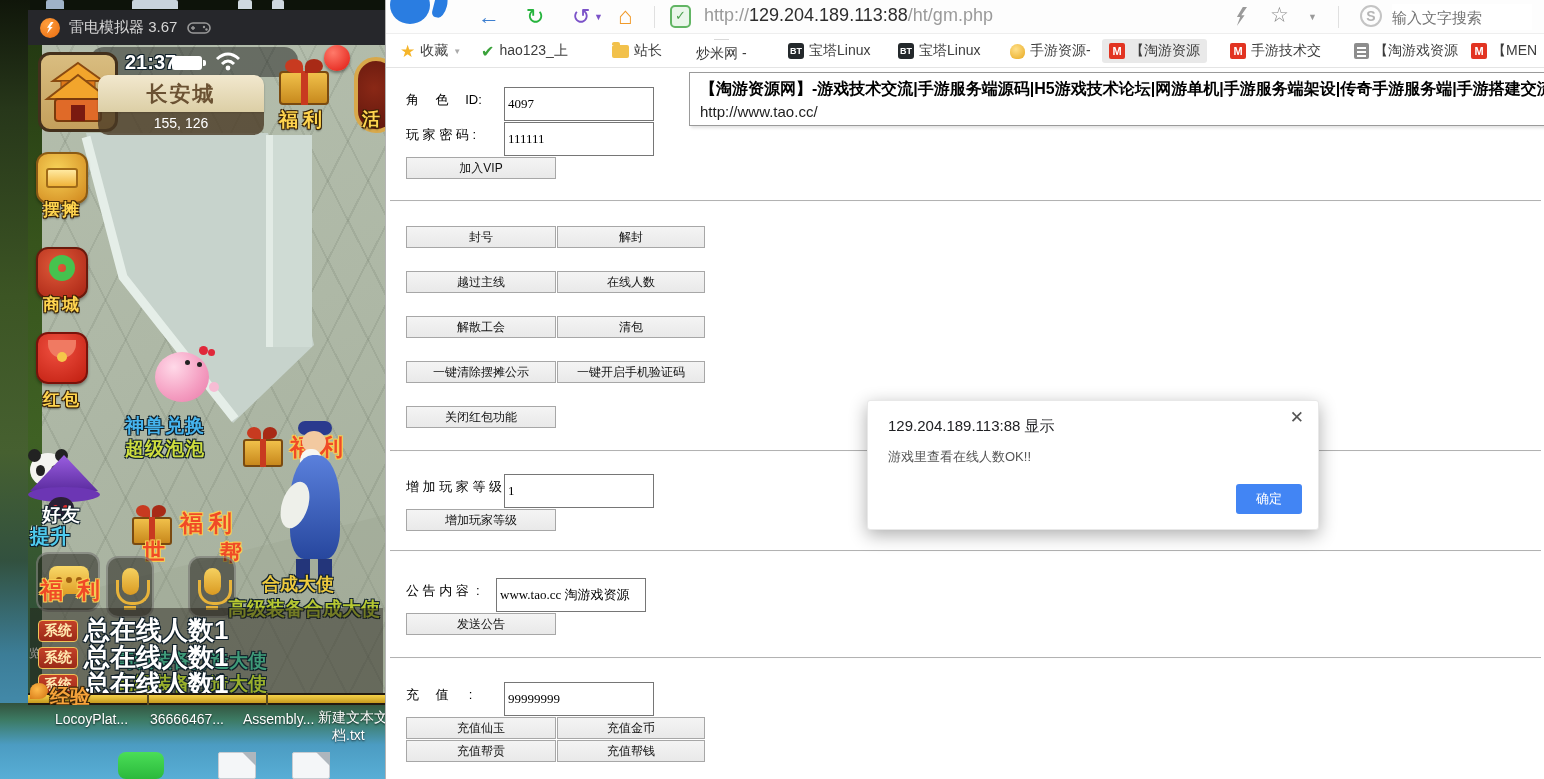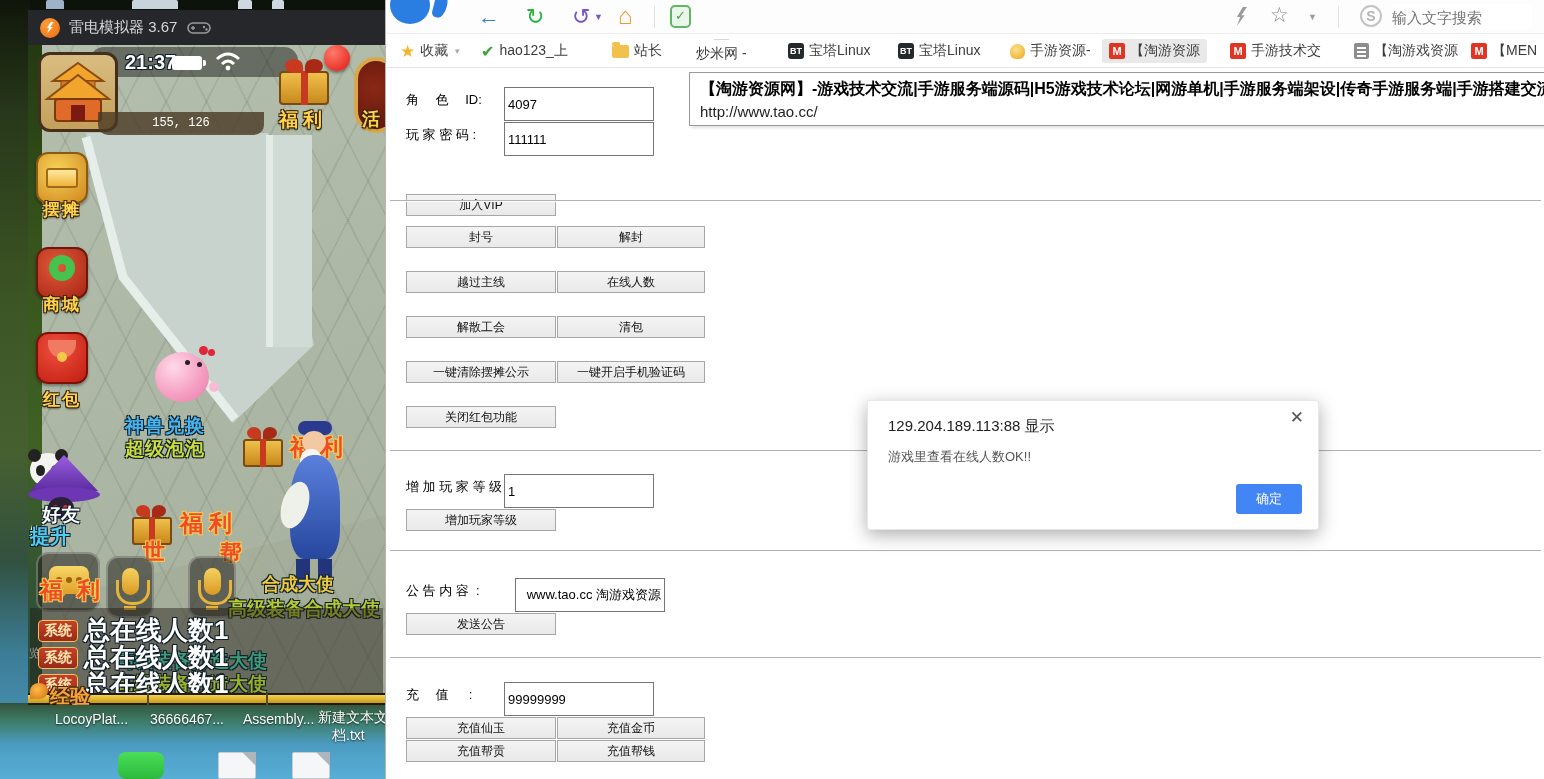--- a/index.html
+++ b/index.html
@@ -63,21 +63,21 @@
   .bm-m { width:16px; height:16px; background:#e23422; border-radius:2px; color:#fff; font-size:11px; font-weight:bold; text-align:center; line-height:16px; }
   .bm-bt { width:16px; height:16px; background:#24292c; border-radius:3px; color:#fff; font-size:9px; font-weight:bold; text-align:center; line-height:16px; }
   .bm-folder { width:17px; height:13px; background:#f2c14b; border-radius:2px; position:relative; }
   .bm-folder::before { content:""; position:absolute; left:0; top:-3px; width:8px; height:3px; background:#f2c14b; border-radius:2px 2px 0 0; }
   .bm-doc { width:15px; height:16px; background:#8d8d8d; border-radius:2px; position:relative; }
   .bm-doc::after { content:""; position:absolute; left:3px; top:4px; width:9px; height:2px; background:#fff; box-shadow:0 4px 0 #fff,0 8px 0 #fff; }
   .bm-cup { width:15px; height:15px; background:radial-gradient(circle at 40% 35%,#ffe08a,#e8a91f); border-radius:50% 50% 40% 40%; }
 
   
   .lbl { font-size:13px; color:#000; white-space:pre; }
-  .inp { width:150px; height:34px; border:1px solid #767676; font-size:13px; padding:6px 3px; background:#fff; font-family:Liberation Sans, sans-serif; }
+  .inp { width:150px; height:34px; border:1px solid #767676; font-size:13px; padding:6px 3px; background:#fff; font-family:Liberation Serif, serif; }
   .btn { height:22px; background:linear-gradient(180deg,#f4f4f4,#e9e9e9); border:1px solid #a7a7a7; font-size:12px;
     color:#111; text-align:center; line-height:20px; cursor:default; font-family:inherit; }
   .hr { height:2px; border-top:1px solid #b2b2b2; border-bottom:1px solid #fdfdfd; background:#e8e8e8; }
 
   
   #tooltip { position:absolute; left:303px; top:72px; width:856px; height:54px; background:#fff; border:1px solid #9a9a9a;
     box-shadow:2px 2px 3px rgba(0,0,0,.12); padding:6px 10px; }
   #tooltip .t1 { font-size:16px; font-weight:bold; color:#000; white-space:nowrap; }
   #tooltip .t2 { font-size:15px; color:#222; margin-top:3px; }
 
@@ -151,22 +151,25 @@
     <div class="abs" style="left:10px;top:7px;width:80px;height:80px;border-radius:12px;border:3px solid #43301c;background:linear-gradient(180deg,#d9bd80,#c4a05c);">
       <svg width="74" height="74" viewBox="0 0 74 74">
         <polygon points="37,8 62,26 12,26" fill="#f2a52c" stroke="#8a4a10" stroke-width="2"></polygon>
         <rect x="20" y="26" width="34" height="10" fill="#e07818" stroke="#8a4a10"></rect>
         <polygon points="37,20 68,44 6,44" fill="#f2a52c" stroke="#8a4a10" stroke-width="2"></polygon>
         <rect x="14" y="44" width="46" height="22" rx="3" fill="#e06a28" stroke="#7a3a0c" stroke-width="2"></rect>
         <rect x="30" y="50" width="14" height="16" fill="#7a1a10"></rect>
       </svg>
     </div>
 
+    <div class="abs" style="left:70px;top:30px;width:166px;height:37px;border-radius:10px 10px 0 0;background:linear-gradient(180deg,#f2e8ce,#dccfa6);box-shadow:0 1px 2px rgba(0,0,0,.3);text-align:center;">
+      <span style="font-size:21px;font-weight:bold;color:#6b5233;line-height:37px;letter-spacing:2px;">长安城</span>
+    </div>
     <div class="abs" style="left:70px;top:67px;width:166px;height:23px;border-radius:0 0 10px 10px;background:rgba(74,58,36,.8);text-align:center;">
-      <span style="font-size:12px;color:#fff;line-height:23px;font-family:Liberation Mono, monospace;">155, 126</span>
+      <span style="font-size:14px;color:#fff;line-height:23px;">155, 126</span>
     </div>
 
     <div class="abs" style="left:247px;top:10px;width:58px;height:52px;">
       <div class="abs" style="left:4px;top:16px;width:50px;height:34px;background:linear-gradient(180deg,#f0c04a,#c88a1e);border-radius:4px;border:2px solid #7a4a10;"></div>
       <div class="abs" style="left:26px;top:16px;width:7px;height:34px;background:#c83a20;"></div>
       <div class="abs" style="left:10px;top:4px;width:18px;height:14px;background:#c83a20;border-radius:50% 50% 0 50%;"></div>
       <div class="abs" style="left:30px;top:4px;width:18px;height:14px;background:#a82a16;border-radius:50% 50% 50% 0;"></div>
     </div>
     <div class="abs" style="left:296px;top:0px;width:26px;height:26px;border-radius:50%;background:radial-gradient(circle at 35% 30%,#ff7a6a,#e01810);box-shadow:0 2px 3px rgba(0,0,0,.4);"></div>
     <div class="abs g-gold g-outline-dark" style="left:251px;top:62px;font-size:19px;letter-spacing:5px;">福利</div>
@@ -290,20 +293,23 @@
       <div class="abs" style="left:48px;top:-8px;width:13px;height:26px;border-radius:0 100% 100% 60%/0 100% 100% 40%;background:#2a7de1;transform:rotate(14deg);"></div>
       <div class="abs tool-glyph" style="left:92px;top:2px;color:#3d7fd0;">←</div>
       <div class="abs tool-glyph" style="left:140px;top:2px;color:#27b43e;">↻</div>
       <div class="abs tool-glyph" style="left:186px;top:2px;color:#7b52c8;">↺</div>
       <div class="abs" style="left:208px;top:12px;color:#7b52c8;font-size:9px;">▼</div>
       <div class="abs tool-glyph" style="left:232px;top:1px;color:#f09a2a;font-size:24px;">⌂</div>
       <div class="abs" style="left:268px;top:6px;width:1px;height:22px;background:#e0e0e0;"></div>
       <div class="abs" style="left:284px;top:5px;width:21px;height:23px;border:2px solid #62b564;border-radius:5px;background:#eaf6ea;">
         <span style="position:absolute;left:3px;top:1px;color:#4ca04e;font-size:13px;font-weight:bold;">✓</span>
       </div>
+      <div class="abs" style="left:318px;top:5px;font-size:18px;white-space:nowrap;">
+        <span style="color:#9a9a9a;">http://</span><span style="color:#2d2d2d;">129.204.189.113:88</span><span style="color:#9a9a9a;">/ht/gm.php</span>
+      </div>
       <div class="abs" style="left:850px;top:7px;width:11px;height:19px;background:#9a9a9a;clip-path:polygon(62% 0,100% 0,48% 44%,78% 44%,8% 100%,38% 52%,8% 52%);"></div>
       <div class="abs" style="left:884px;top:3px;color:#8a8a8a;font-size:21px;">☆</div>
       <div class="abs" style="left:922px;top:12px;color:#9a9a9a;font-size:9px;">▼</div>
       <div class="abs" style="left:952px;top:6px;width:1px;height:22px;background:#e0e0e0;"></div>
       <div class="abs" style="left:974px;top:5px;width:22px;height:22px;border:2px solid #c4c4c4;border-radius:50%;color:#b4b4b4;font-weight:bold;font-size:14px;text-align:center;line-height:19px;">S</div>
       <input class="abs" style="left: 1006px; top: 4px; width: 140px; height: 26px; border: none; outline: none; font-size: 15px; color: rgb(68, 68, 68);" placeholder="输入文字搜索">
     </div>
 
     <div id="bookmarks">
       <div class="bm" style="left:14px;">
@@ -353,21 +359,21 @@
       <div class="bm" style="left:1085px;">
         <span class="bm-m">M</span>
         <span>【MEN</span>
       </div>
     </div>
 
     <div class="abs lbl" style="left:20px;top:91px;">角　 色　 ID:</div>
     <input class="abs inp" style="left: 118px; top: 87px;" value="4097">
     <div class="abs lbl" style="left:20px;top:126px;">玩 家 密 码 :</div>
     <input class="abs inp" style="left: 118px; top: 122px;" value="111111">
-    <div class="abs btn" style="left:20px;top:157px;width:150px;margin-top:37px;">加入VIP</div>
+    <div class="abs btn" style="left:20px;top:157px;width:150px;">加入VIP</div>
 
     <div class="abs hr" style="left:4px;top:200px;width:1151px;"></div>
 
     <div class="abs btn" style="left:20px;top:226px;width:150px;">封号</div>
     <div class="abs btn" style="left:171px;top:226px;width:148px;">解封</div>
     <div class="abs btn" style="left:20px;top:271px;width:150px;">越过主线</div>
     <div class="abs btn" style="left:171px;top:271px;width:148px;">在线人数</div>
     <div class="abs btn" style="left:20px;top:316px;width:150px;">解散工会</div>
     <div class="abs btn" style="left:171px;top:316px;width:148px;">清包</div>
     <div class="abs btn" style="left:20px;top:361px;width:150px;">一键清除摆摊公示</div>
@@ -376,21 +382,21 @@
 
     <div class="abs hr" style="left:4px;top:450px;width:1151px;"></div>
 
     <div class="abs lbl" style="left:20px;top:478px;">增 加 玩 家 等 级 :</div>
     <input class="abs inp" style="left: 118px; top: 474px;" value="1">
     <div class="abs btn" style="left:20px;top:509px;width:150px;">增加玩家等级</div>
 
     <div class="abs hr" style="left:4px;top:550px;width:1151px;"></div>
 
     <div class="abs lbl" style="left:20px;top:582px;">公 告 内 容  :</div>
-    <input class="abs inp" style="left: 129px; top: 578px; text-align: right;" value="www.tao.cc 淘游戏资源">
+    <input class="abs inp" style="left: 110px; top: 578px;" value="www.tao.cc 淘游戏资源">
     <div class="abs btn" style="left:20px;top:613px;width:150px;">发送公告</div>
 
     <div class="abs hr" style="left:4px;top:657px;width:1151px;"></div>
 
     <div class="abs lbl" style="left:20px;top:686px;">充　 值　  :</div>
     <input class="abs inp" style="left: 118px; top: 682px;" value="99999999">
     <div class="abs btn" style="left:20px;top:717px;width:150px;">充值仙玉</div>
     <div class="abs btn" style="left:171px;top:717px;width:148px;">充值金币</div>
     <div class="abs btn" style="left:20px;top:740px;width:150px;">充值帮贡</div>
     <div class="abs btn" style="left:171px;top:740px;width:148px;">充值帮钱</div>

